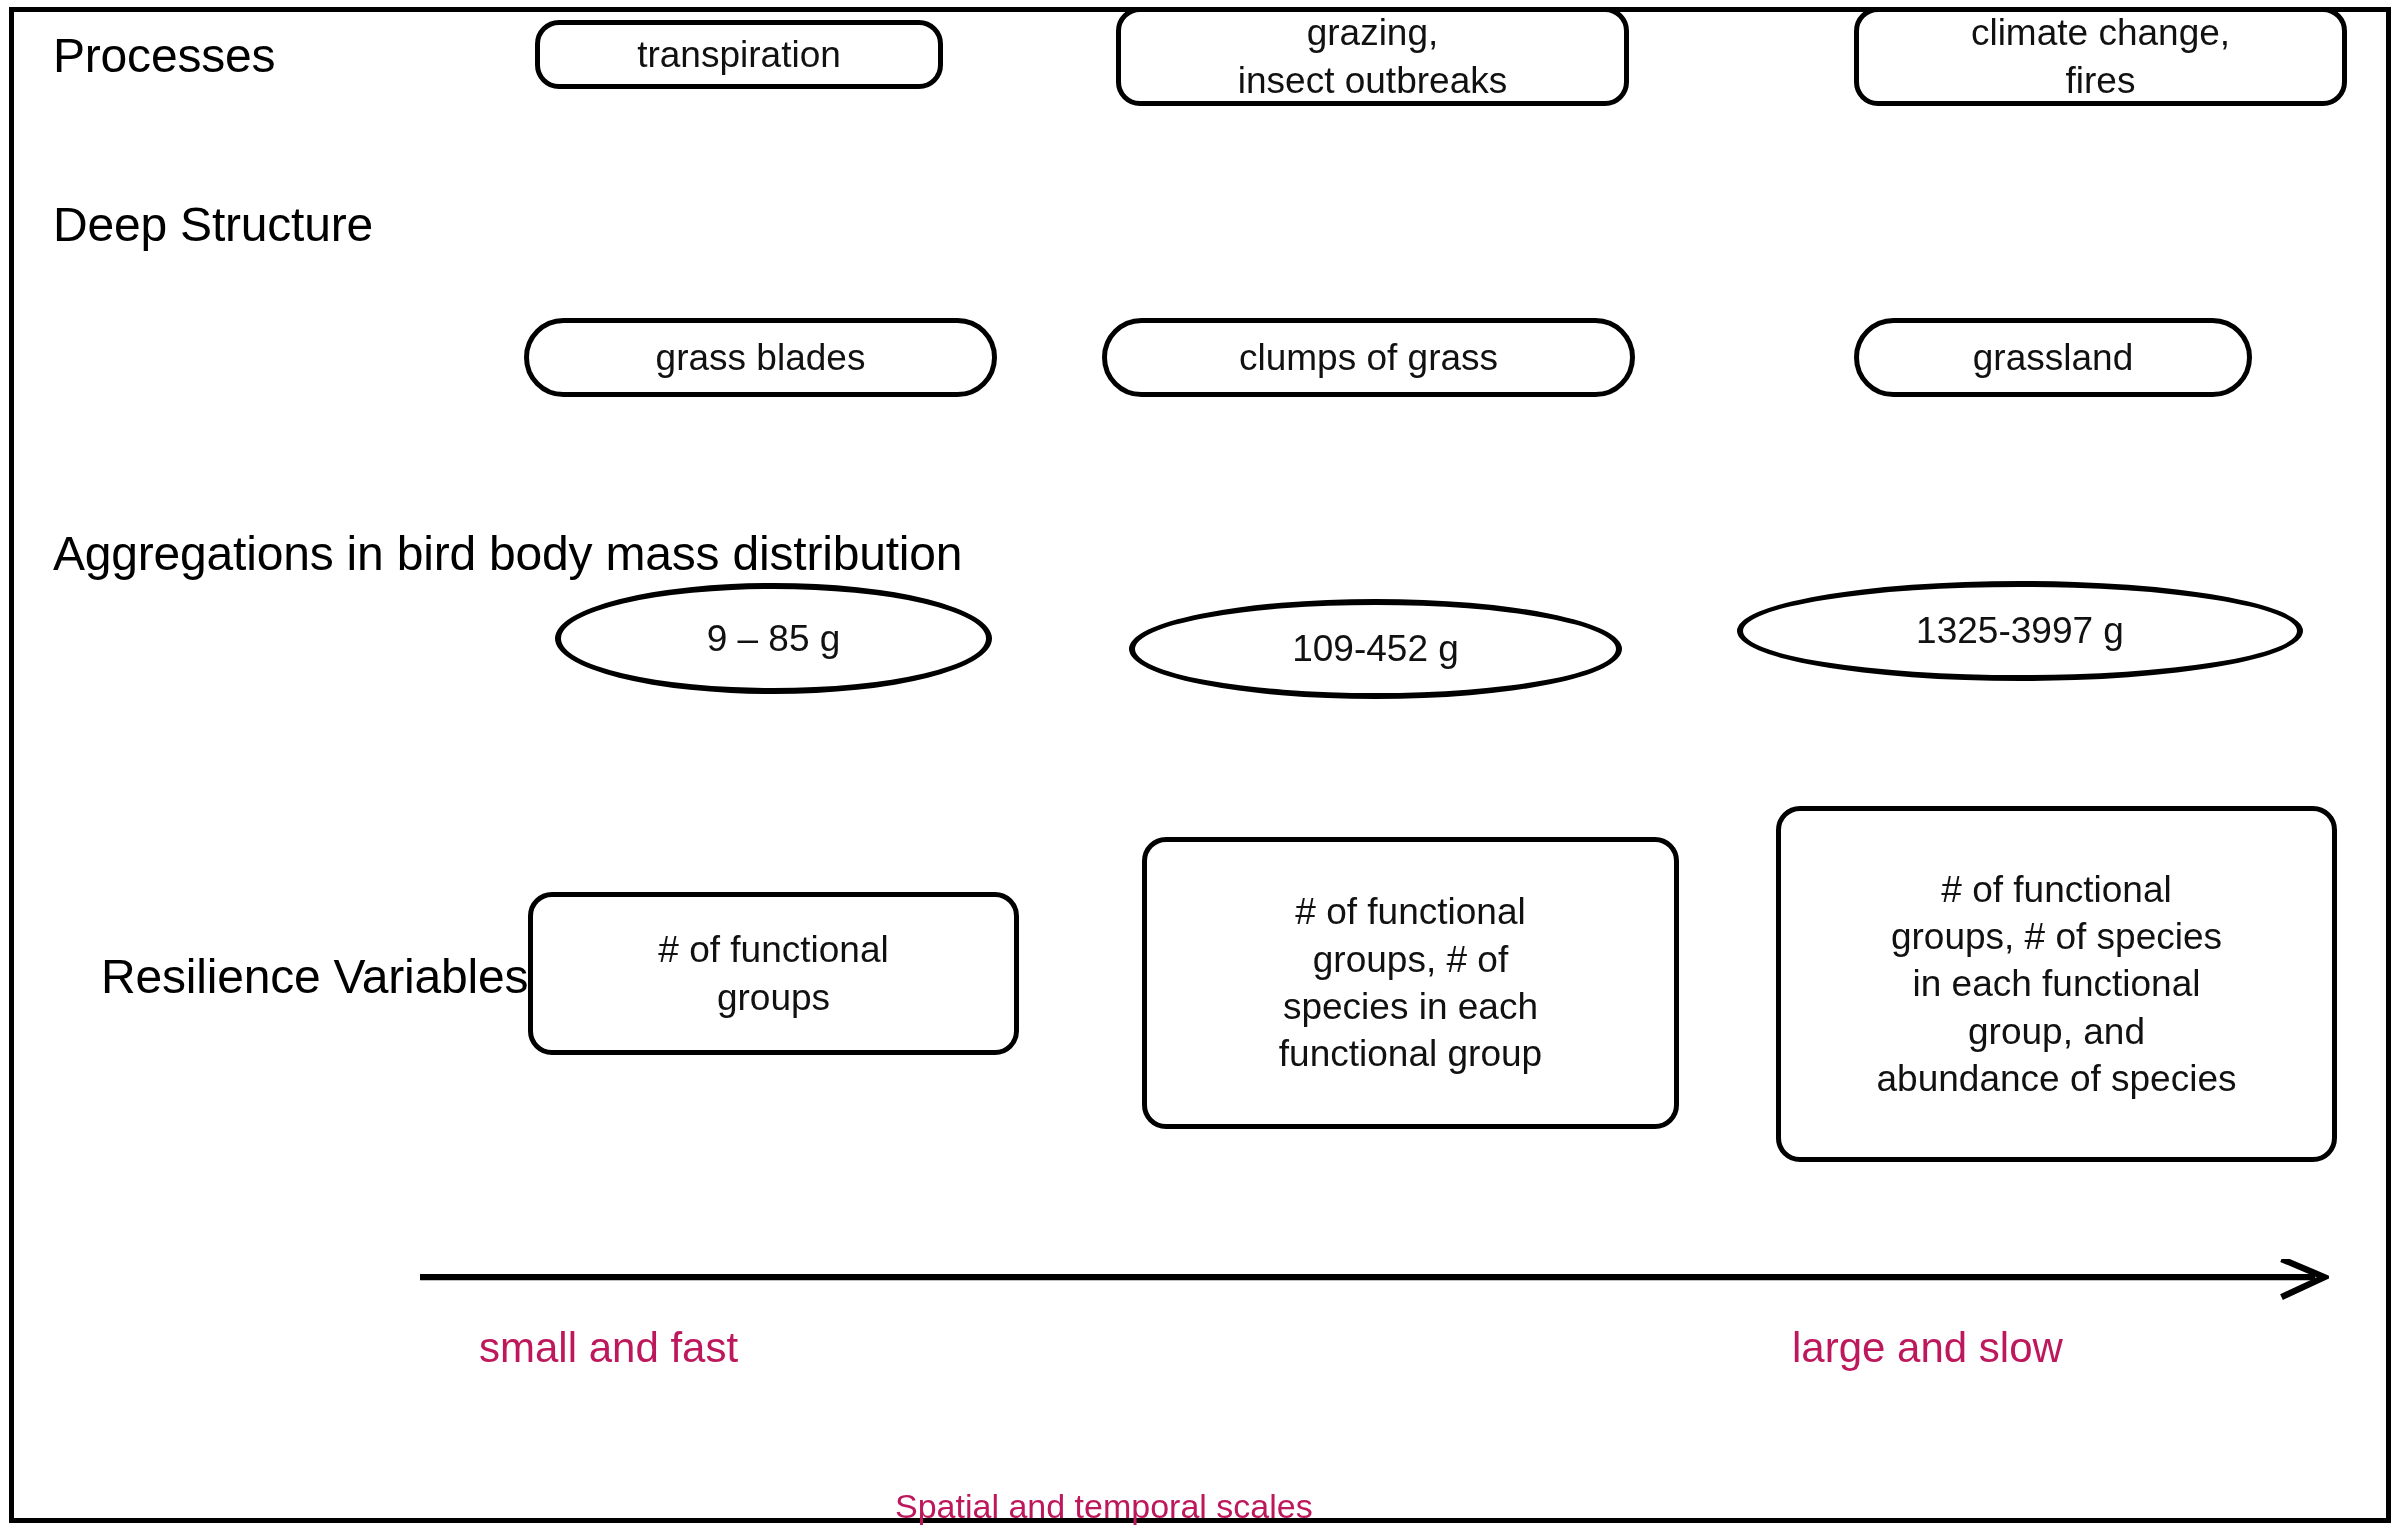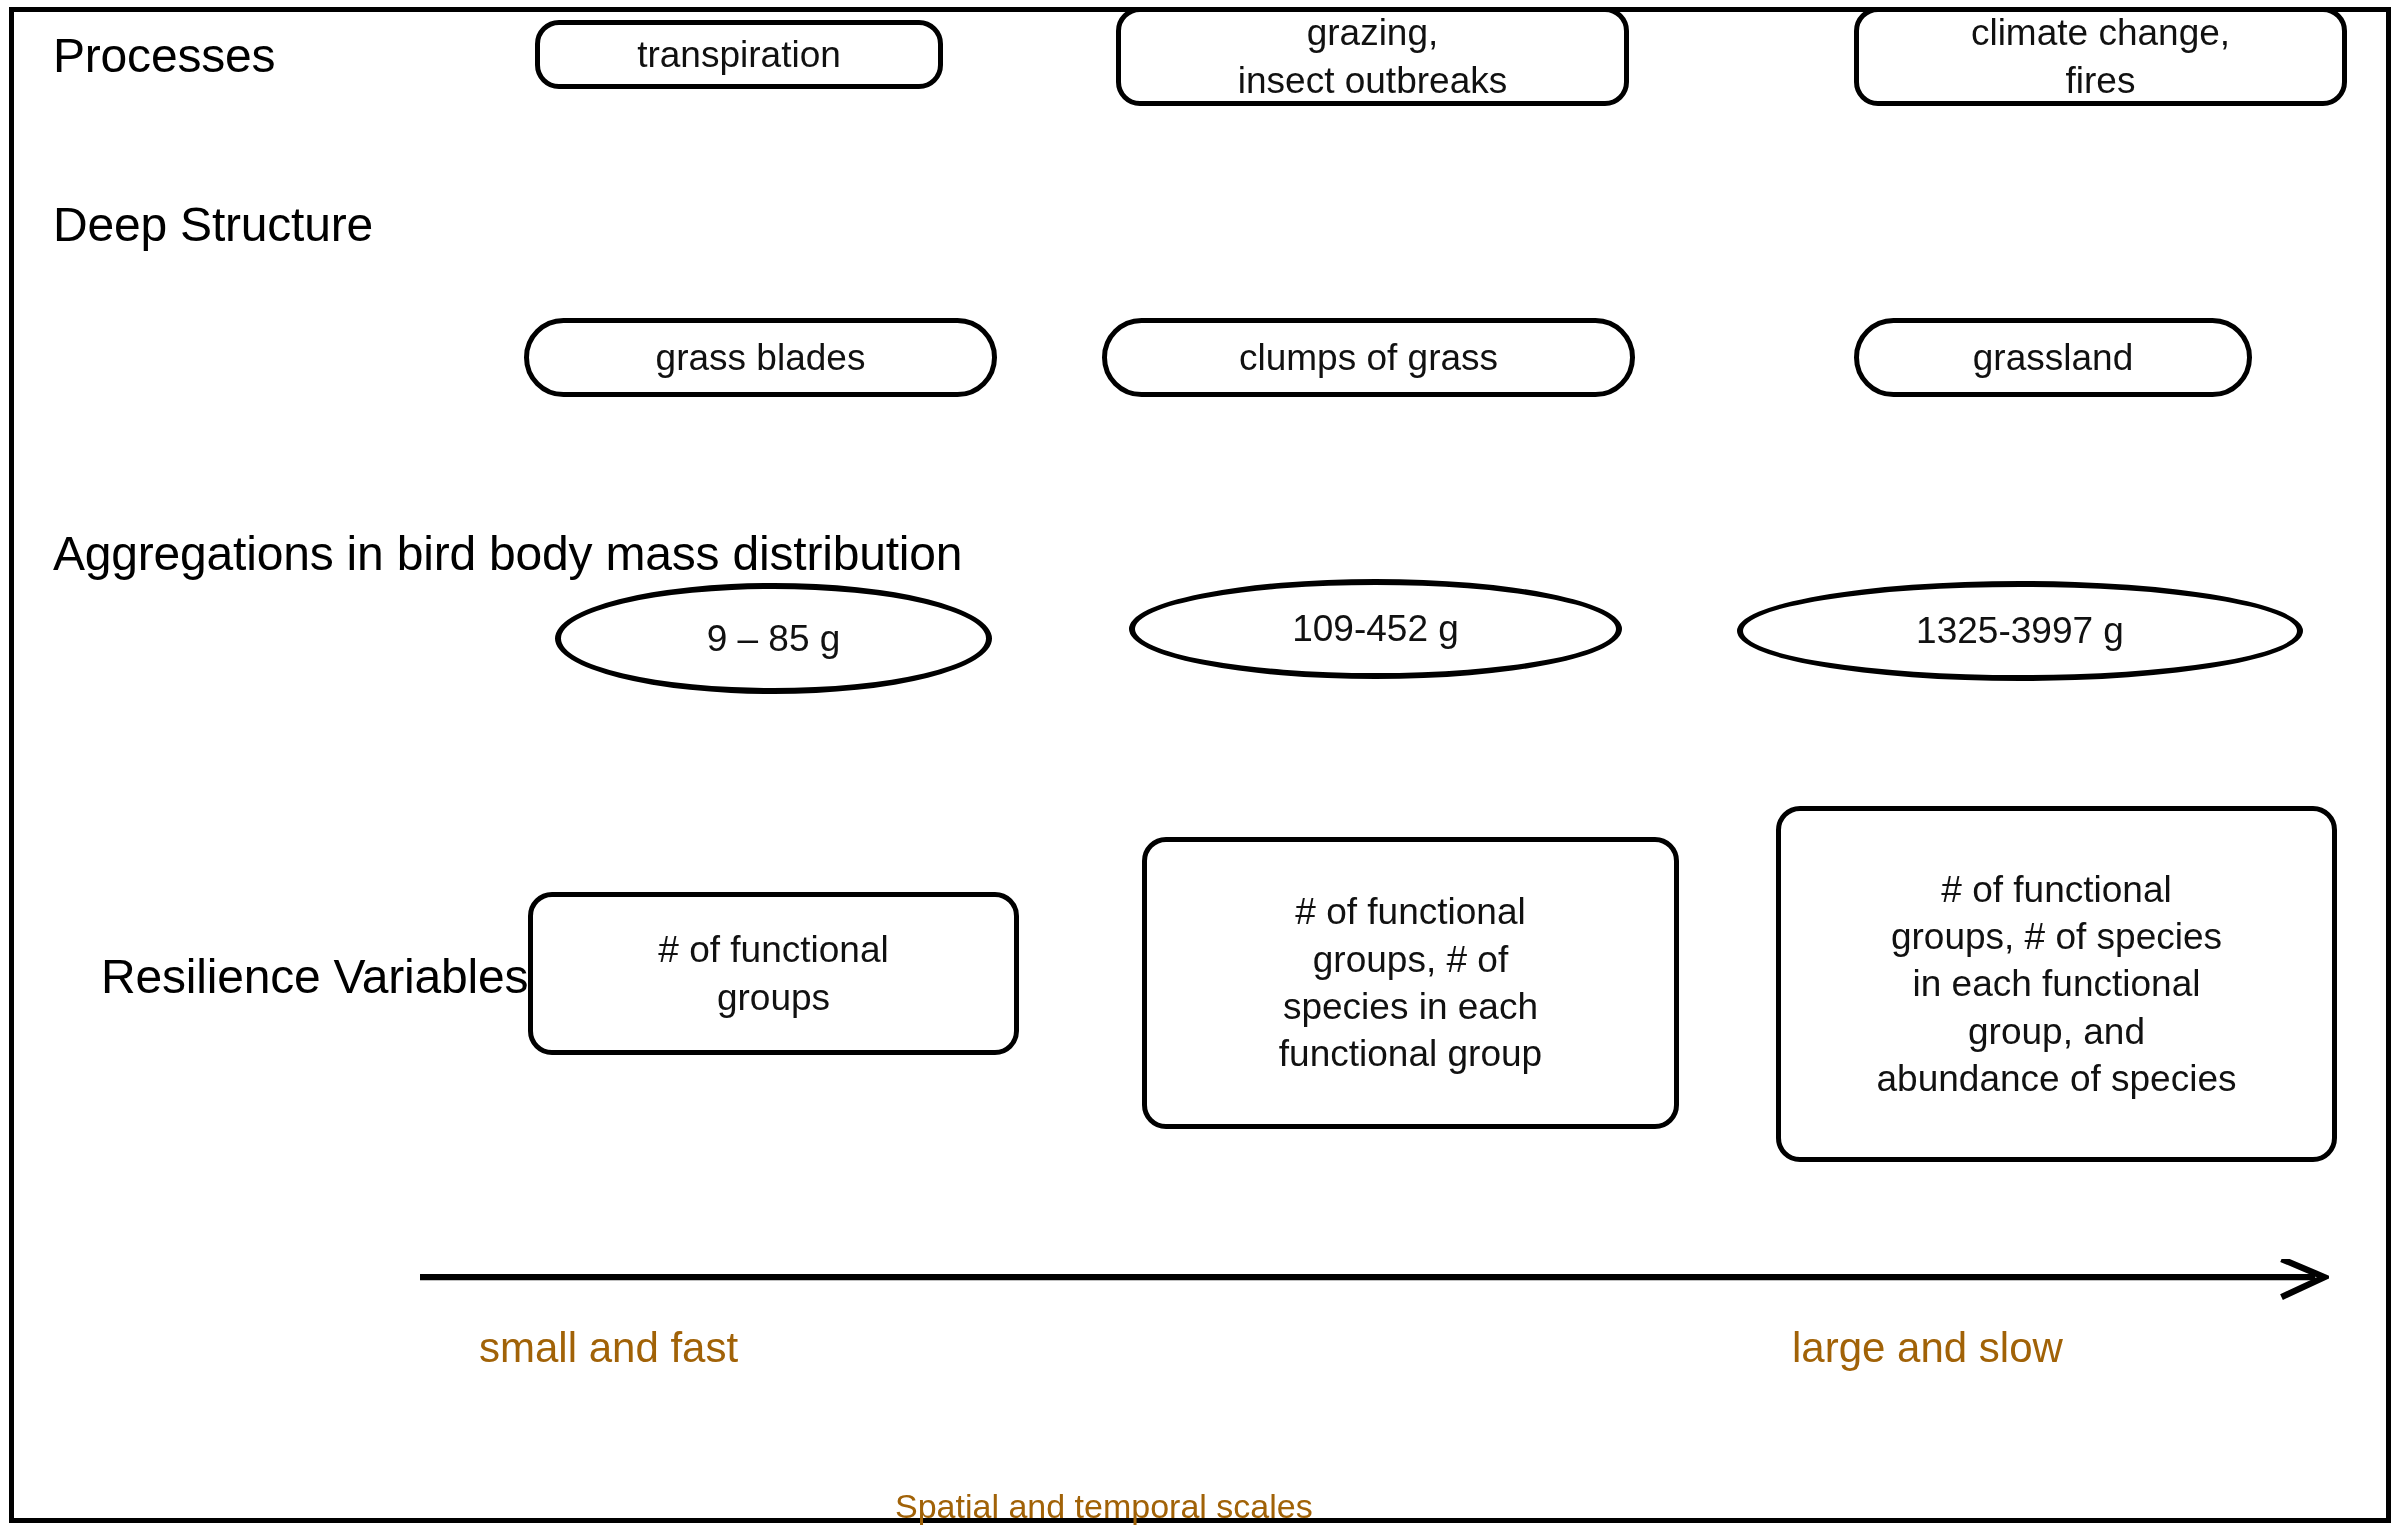--- a/index.html
+++ b/index.html
@@ -63,21 +63,21 @@
     left: 420px;
     top: 1259px;
     width: 1909px;
     height: 49px;
     pointer-events: none;
   }
   .axis-caption {
     position: absolute;
     font-size: 42px;
     line-height: 1.2;
-    color: #a16207;
+    color: #be185d;
     white-space: pre;
   }
 </style>
 </head>
 <body>
 
 <div id="canvas">
 
   <div id="frame"></div>
 
@@ -96,21 +96,21 @@
   <div class="node pill" style="left:524px; top:318px; width:473px; height:79px;">grass blades</div>
 
   <div class="node pill" style="left:1102px; top:318px; width:533px; height:79px;">clumps of grass</div>
 
   <div class="node pill" style="left:1854px; top:318px; width:398px; height:79px;">grassland</div>
 
   <div class="row-label" style="left:53px; top:524px;">Aggregations in bird body mass distribution</div>
 
   <div class="node ellipse" style="left:555px; top:583px; width:437px; height:111px;">9 – 85 g</div>
 
-  <div class="node ellipse" style="left:1129px; top:579px; width:493px; height:100px;text-align:center;">109-452 g</div>
+  <div class="node ellipse" style="left:1129px; top:599px; width:493px; height:100px;text-align:center;">109-452 g</div>
 
   <div class="node ellipse" style="left:1737px; top:581px; width:566px; height:100px;">1325-3997 g</div>
 
   <div class="row-label" style="left:53px; top:947px;margin-left:48px;">Resilience Variables</div>
 
   <div class="node rrect" style="left:528px; top:892px; width:491px; height:163px;"># of functional
 groups</div>
 
   <div class="node rrect" style="left:1142px; top:837px; width:537px; height:292px;"># of functional
 groups, # of

